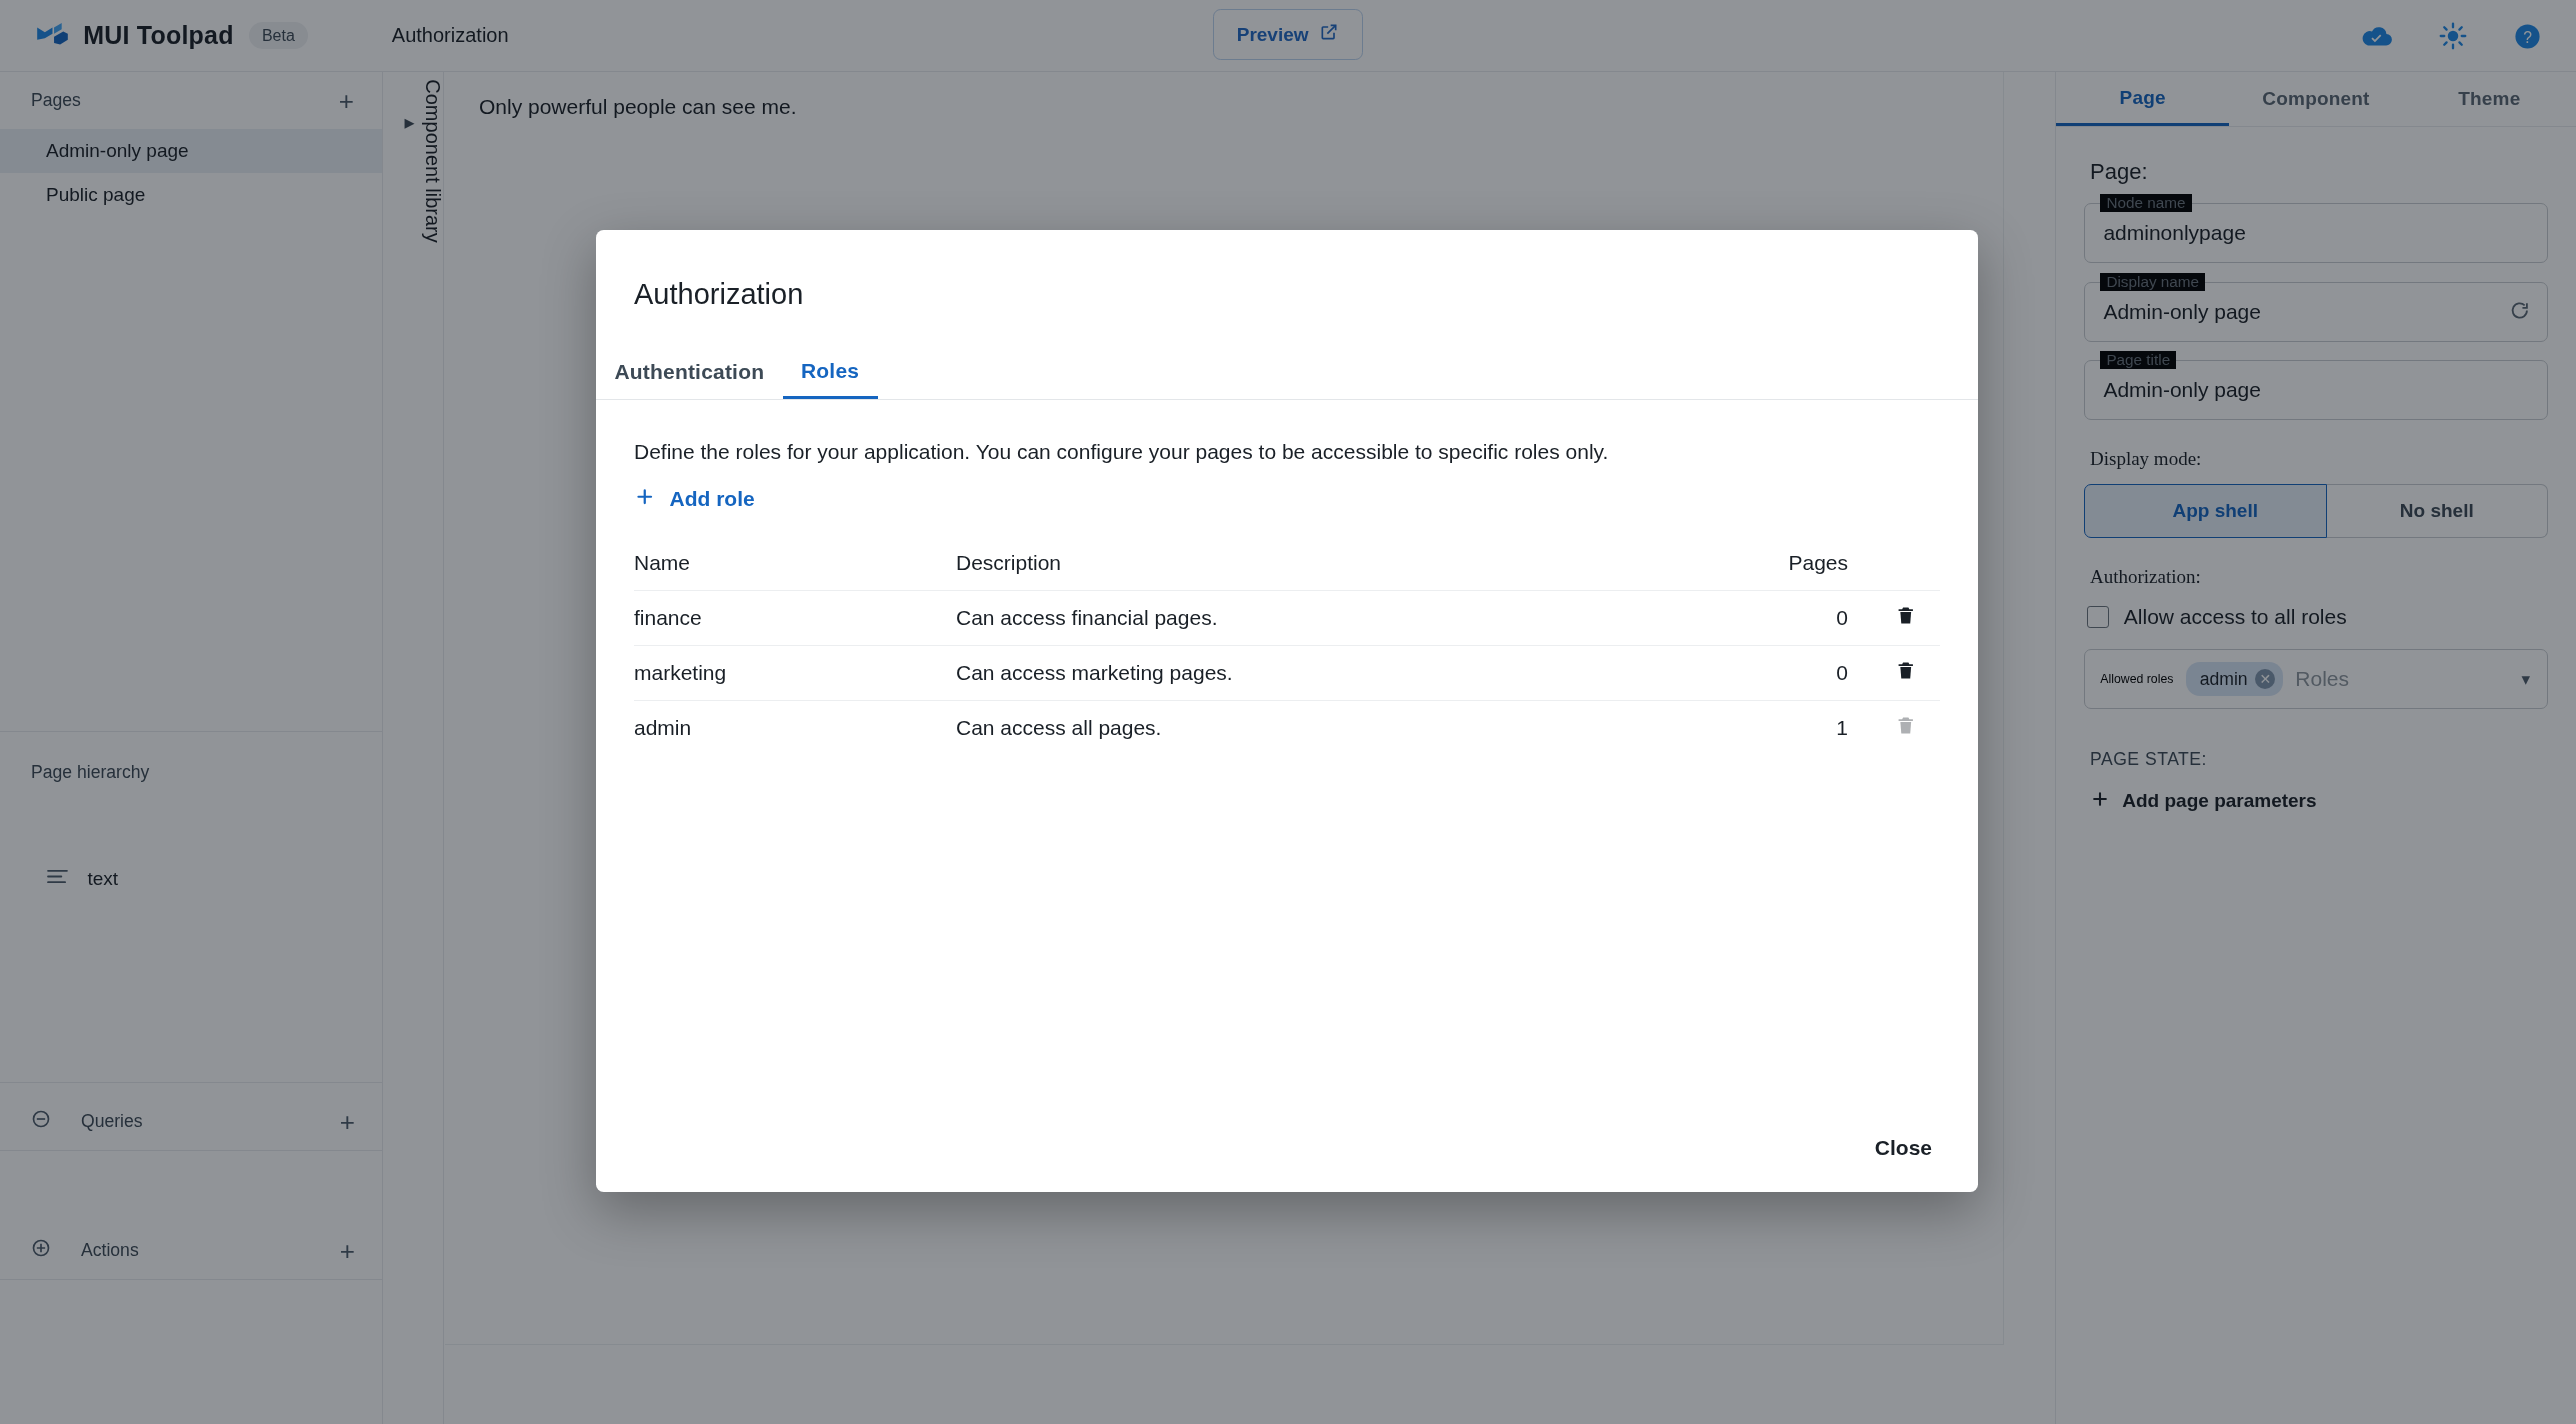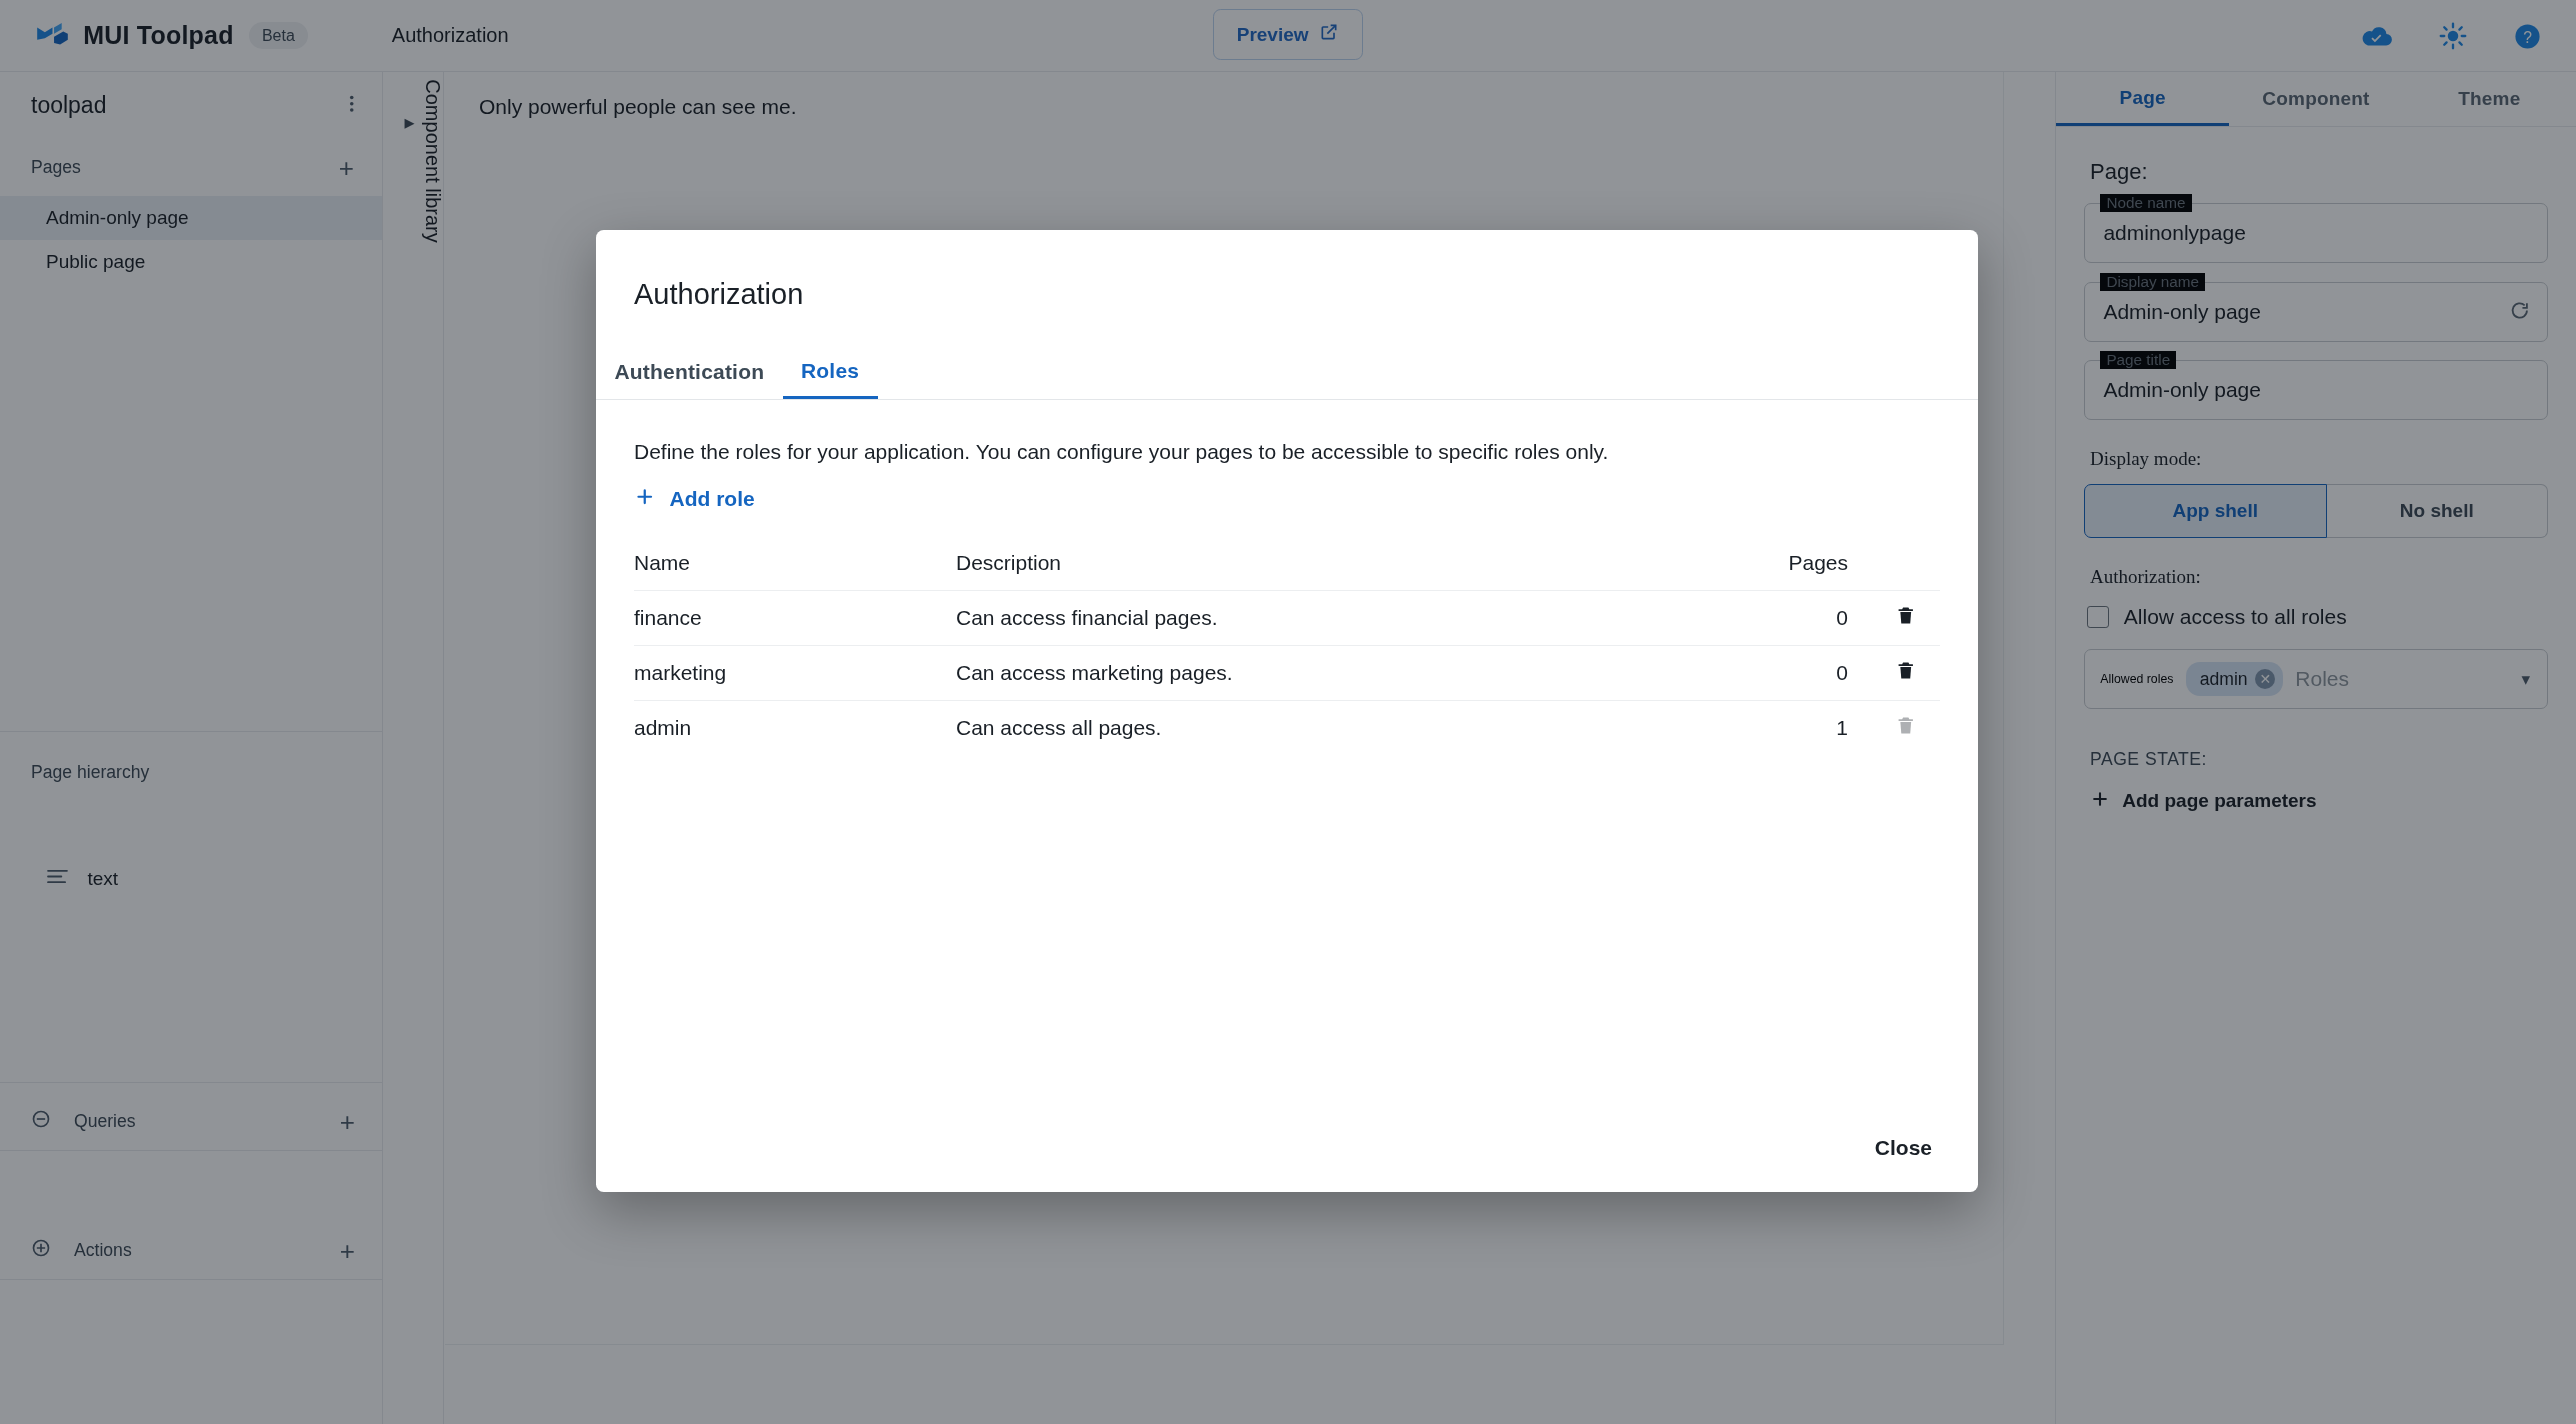--- a/index.html
+++ b/index.html
@@ -127,21 +127,21 @@
     font-size: 19px; color: #1a2027;
     cursor: pointer;
   }
   .sb-bottom-row {
     position: absolute; left: 0; width: 383px;
     height: 57px;
     display: flex; align-items: center; justify-content: space-between;
     padding: 0 28px 0 31px;
     font-size: 17.6px; color: #3d4a56;
   }
-  .sb-bottom-row .lbl { display: flex; align-items: center; gap: 23px; }
+  .sb-bottom-row .lbl { display: flex; align-items: center; gap: 30px; }
 
   
   .complib {
     position: absolute;
     top: 72px; left: 383px;
     width: 61px; height: 1352px;
     background: #ffffff;
     border-right: 0.8px solid #e8eaed;
     z-index: 3;
   }
@@ -450,30 +450,20 @@
       <div class="icon-btn">
         <svg width="29" height="29" viewBox="0 0 24 24" fill="#1e88e5">
           <circle cx="12" cy="12" r="10"></circle>
           <text x="12" y="17" font-size="13" text-anchor="middle" fill="#ffffff" font-family="Liberation Sans, sans-serif">?</text>
         </svg>
       </div>
     </div>
   </div>
 
   <div class="sidebar">
-    <div class="sb-header">
-      <div class="sb-title">toolpad</div>
-      <div>
-        <svg width="21.5" height="21.5" viewBox="0 0 24 24" fill="#4d5c6b">
-          <circle cx="12" cy="5" r="2"></circle>
-            <circle cx="12" cy="12" r="2"></circle>
-            <circle cx="12" cy="19" r="2"></circle>
-        </svg>
-      </div>
-    </div>
 
     <div class="sb-section">
       <span>Pages</span>
       <span class="plus-btn">+</span>
     </div>
 
     <div class="sb-item selected">
       <span>Admin-only page</span>
     </div>
     <div class="sb-item">

